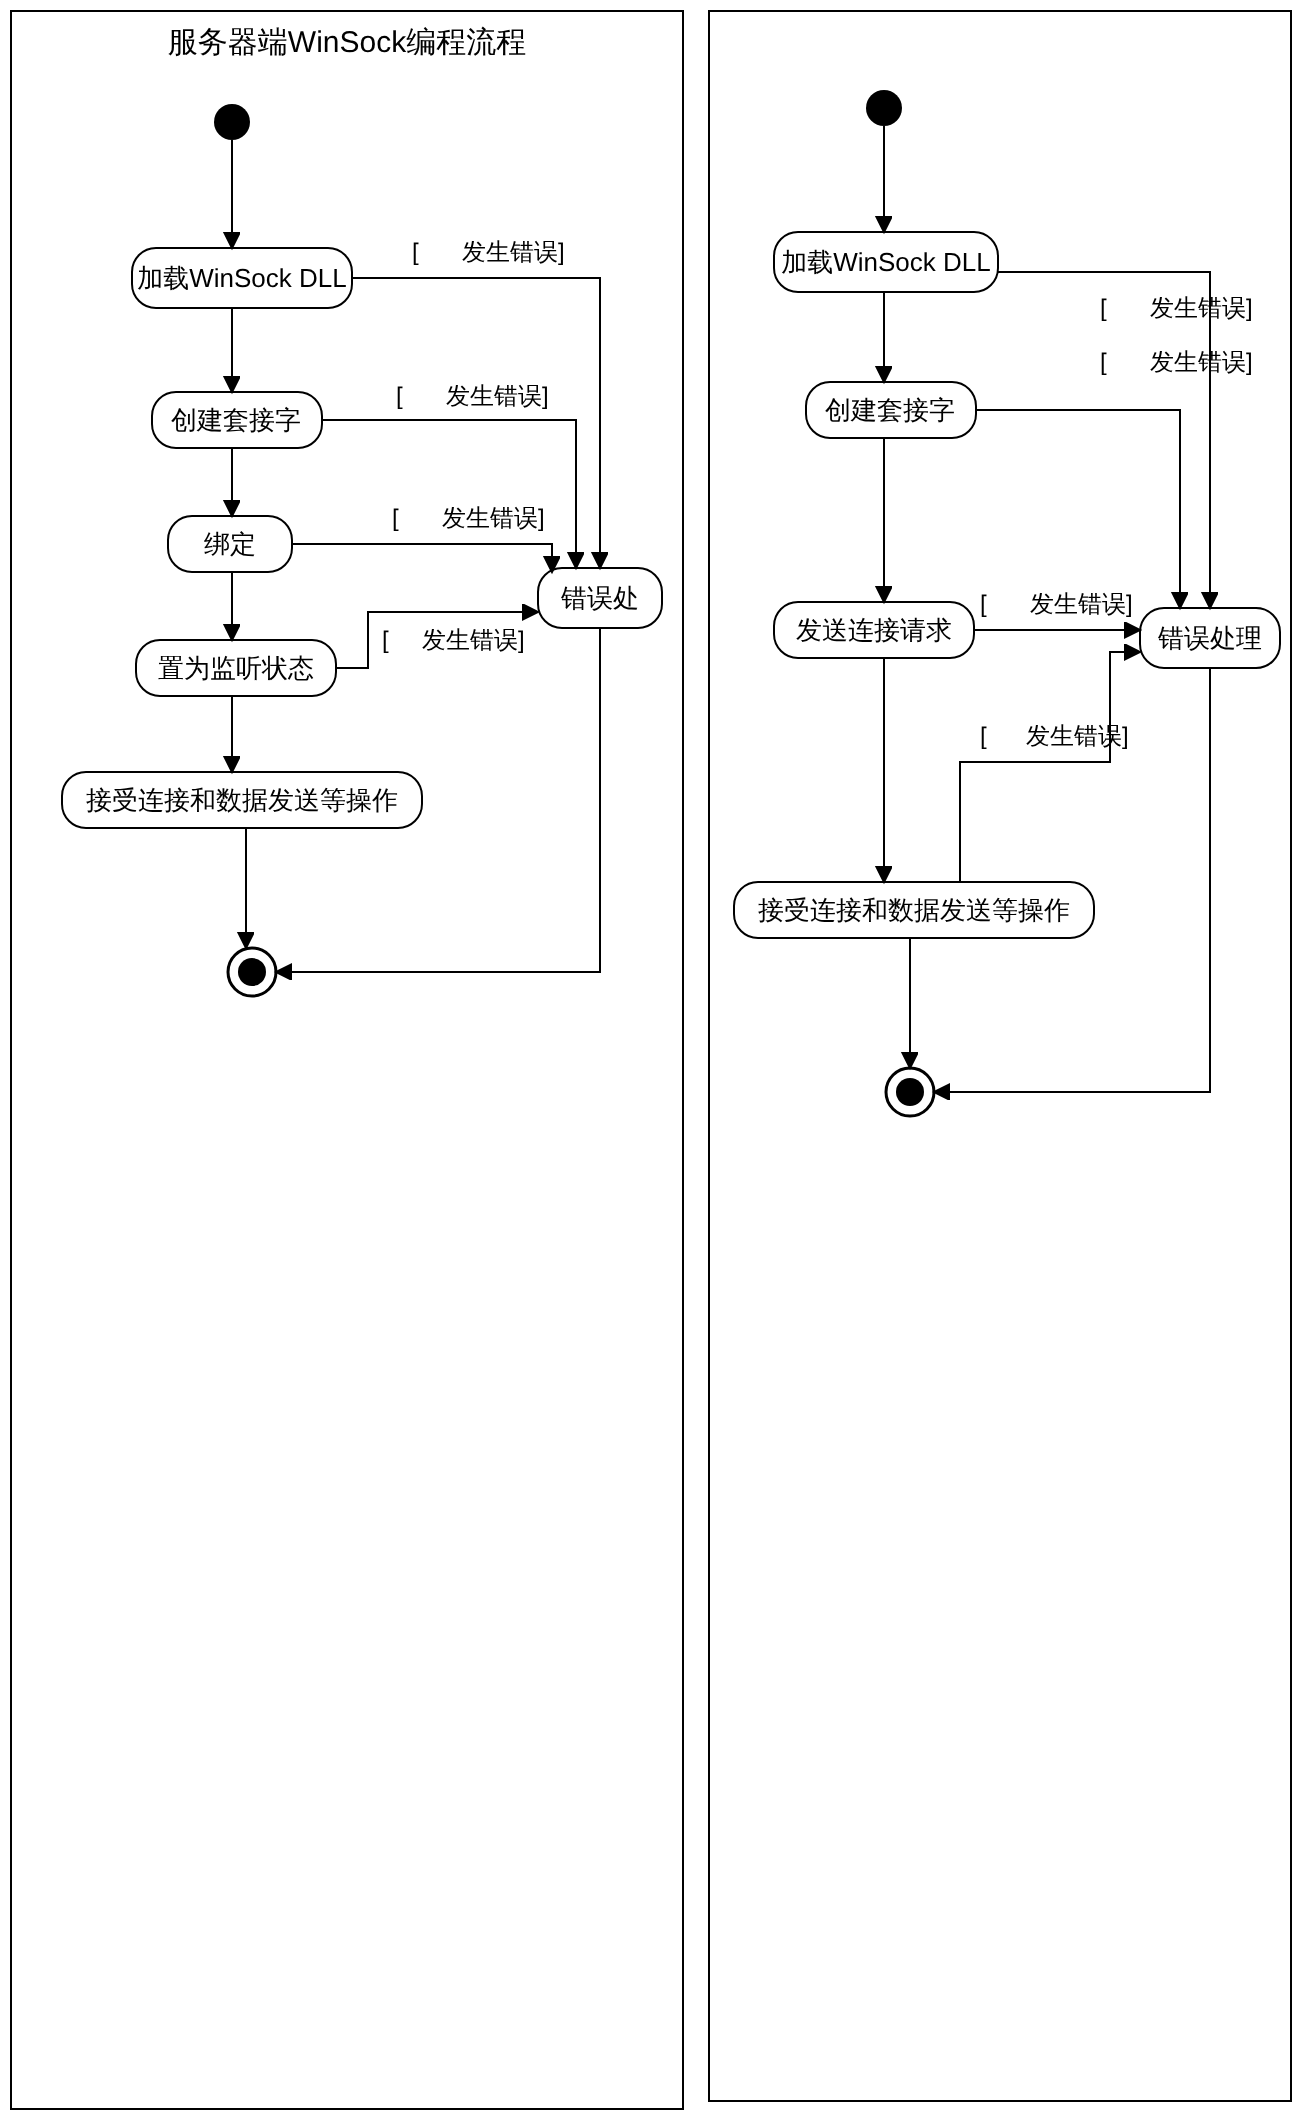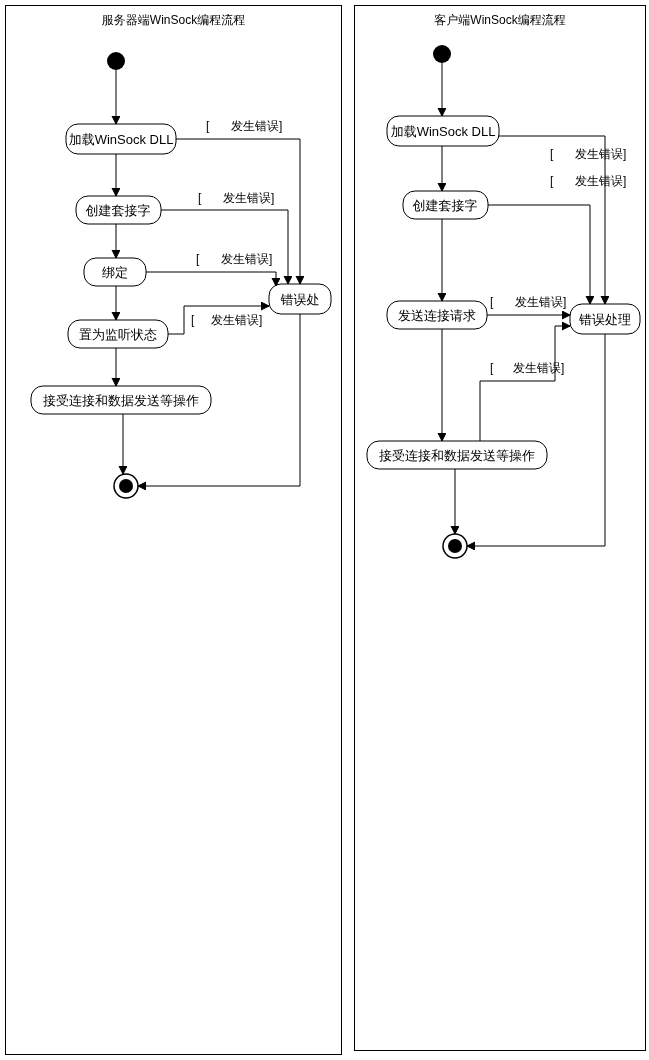--- a/index.html
+++ b/index.html
@@ -17,21 +17,21 @@
   .panel {
     border: 1px solid #000;
     position: relative;
     flex-shrink: 0;
   }
   .panel.server { width: 335px; height: 1048px; }
   .panel.client { width: 290px; height: 1044px; }
   .title {
     text-align: center;
     margin-top: 6px;
-    font-size: 12px;
+    font-size: 15px;
   }
   svg { position: absolute; top: 0; left: 0; }
   .node {
     fill: #fff;
     stroke: #000;
     stroke-width: 1;
   }
   .start-inner { fill: #000; }
   .end-outer { fill: #fff; stroke: #000; stroke-width: 1.5; }
   .end-inner { fill: #000; }
@@ -108,21 +108,20 @@
 
     <path class="edge" marker-end="url(#arr-s)" d="M162,328 L178,328 L178,300 L263,300"></path>
     <text x="185" y="314" class="guard">[</text>
     <text x="205" y="314" class="guard">发生错误]</text>
 
     <path class="edge" marker-end="url(#arr-s)" d="M294,308 L294,480 L132,480"></path>
   </svg>
 </div>
 
 <div class="panel client">
-  <div class="title">客户端WinSock编程流程</div>
   <svg width="290" height="1044">
     <defs>
       <marker id="arr-c" markerWidth="10" markerHeight="10" refX="8" refY="4" orient="auto">
         <path d="M0,0 L8,4 L0,8 Z"></path>
       </marker>
     </defs>
 
     <circle cx="87" cy="48" r="9" class="start-inner"></circle>
 
     <rect x="32" y="110" rx="12" ry="12" width="112" height="30" class="node"></rect>

